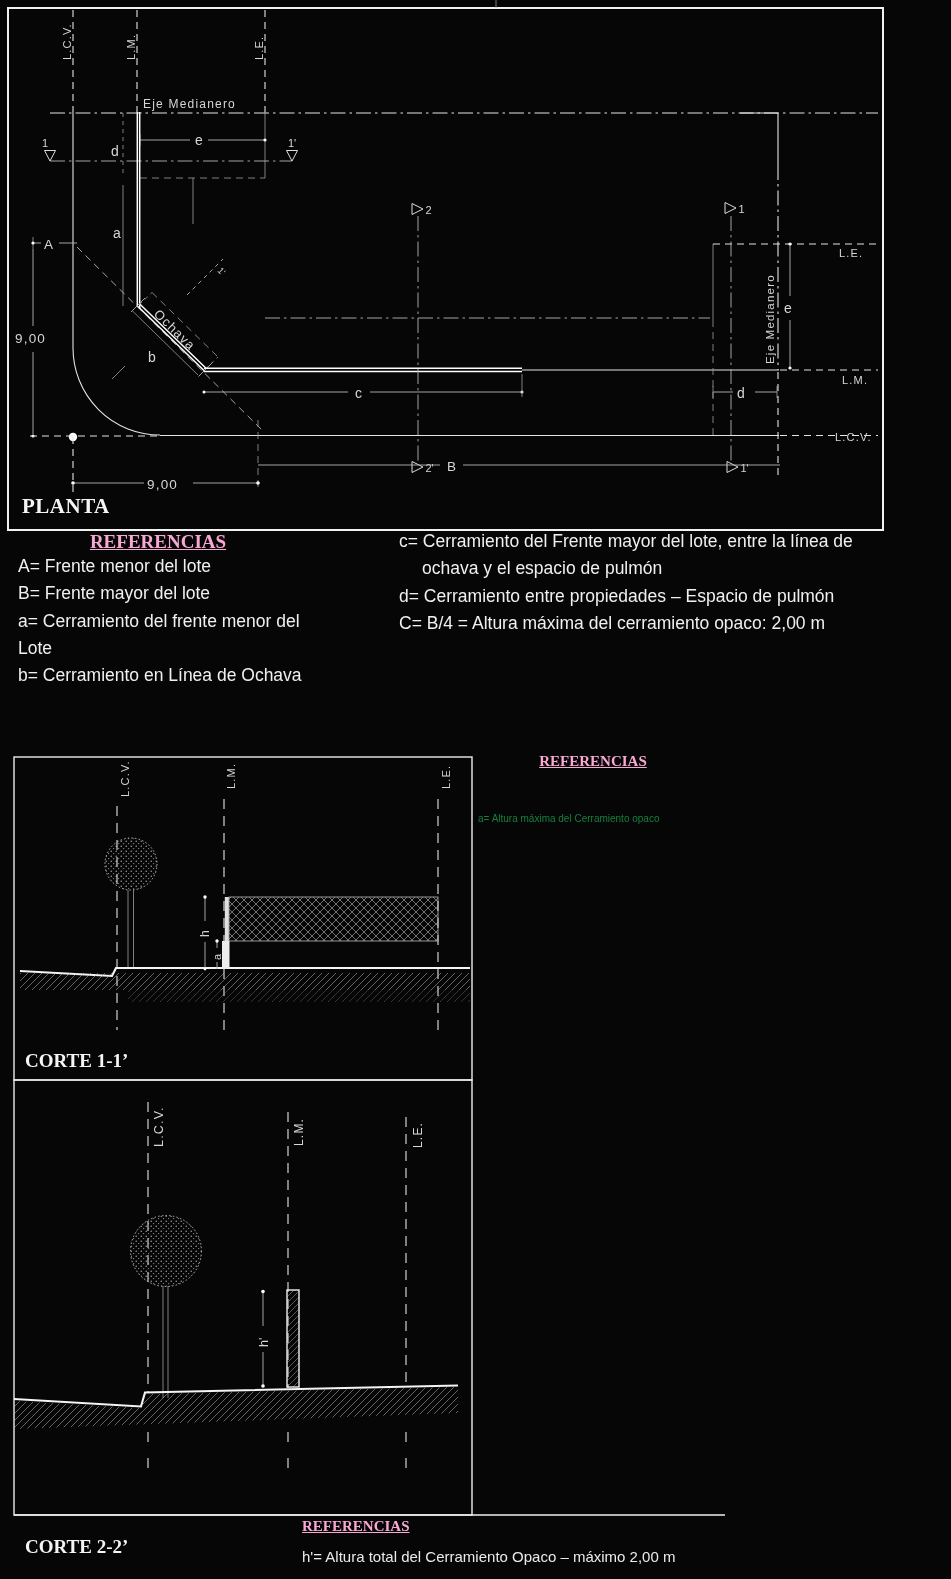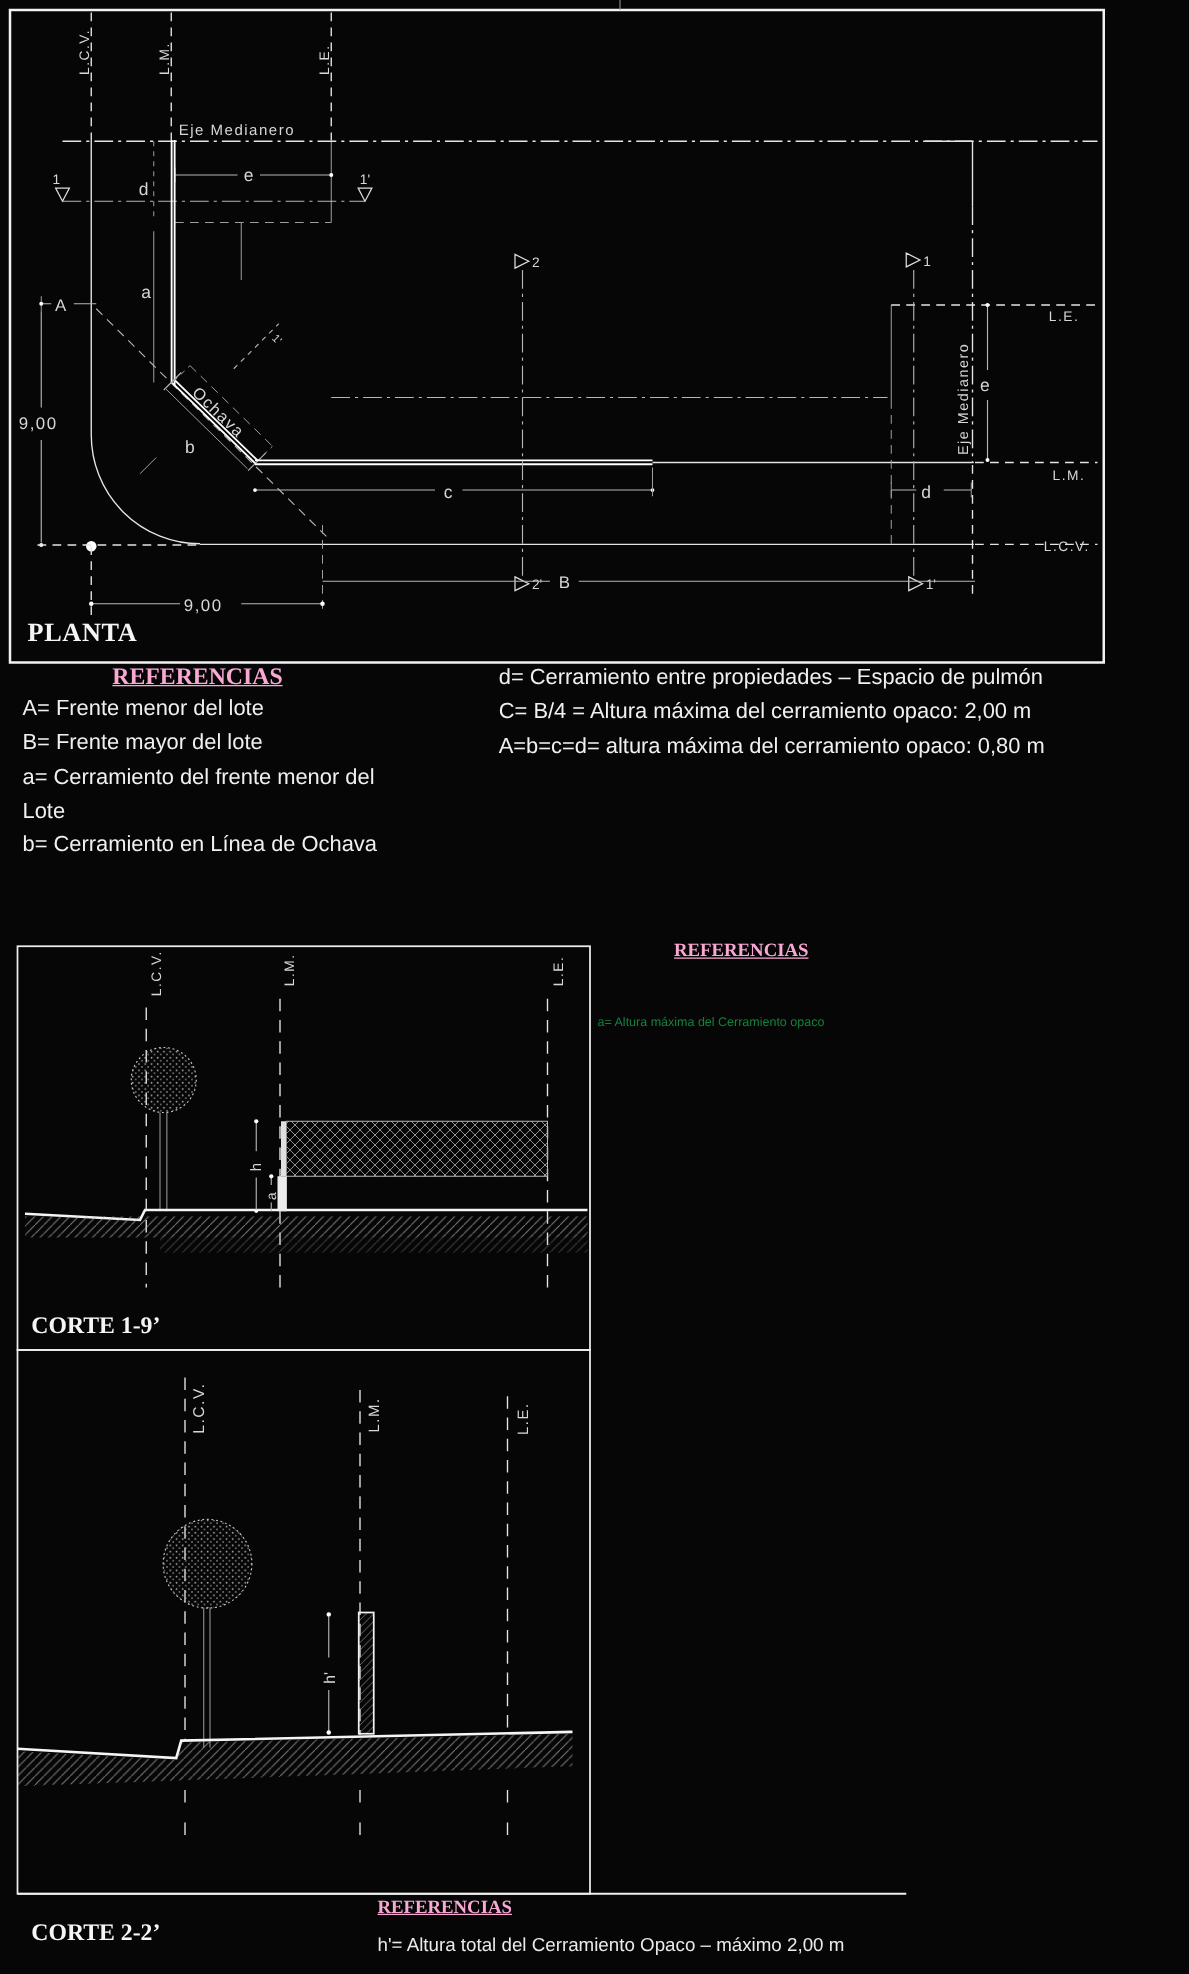--- a/index.html
+++ b/index.html
@@ -265,26 +265,26 @@
   <div class="reftitle" style="width:280px;">REFERENCIAS</div>
   <div class="refbody">
     <div>A= Frente menor del lote</div>
     <div>B= Frente mayor del lote</div>
     <div>a= Cerramiento del frente menor del Lote</div>
     <div>b= Cerramiento en Línea de Ochava</div>
   </div>
 </div>
 
 <div class="abs refbody" style="left:399px;top:528px;width:490px;">
+  <div class="hang">c= Cerramiento del Frente mayor del lote, entre la línea de ochava y el espacio de pulmón</div>
   <div>d= Cerramiento entre propiedades – Espacio de pulmón</div>
   <div>C= B/4 = Altura máxima del cerramiento opaco: 2,00 m</div>
-  <div>A=b=c=d= altura máxima del cerramiento opaco: 0,80 m</div>
-</div>
-
-<div class="abs cortetitle" style="left:25px;top:1050px;">CORTE 1-9’</div>
+</div>
+
+<div class="abs cortetitle" style="left:25px;top:1050px;">CORTE 1-1’</div>
 
 <div class="abs" style="left:478px;top:753px;width:222px;">
   <div class="reftitle small" style="width:230px;margin-bottom:38px;">REFERENCIAS</div>
   <div class="refsmall">
     <div class="hang">a= Altura máxima del Cerramiento opaco</div>
   </div>
 </div>
 
 <div class="abs cortetitle" style="left:25px;top:1536px;">CORTE 2-2’</div>
 

